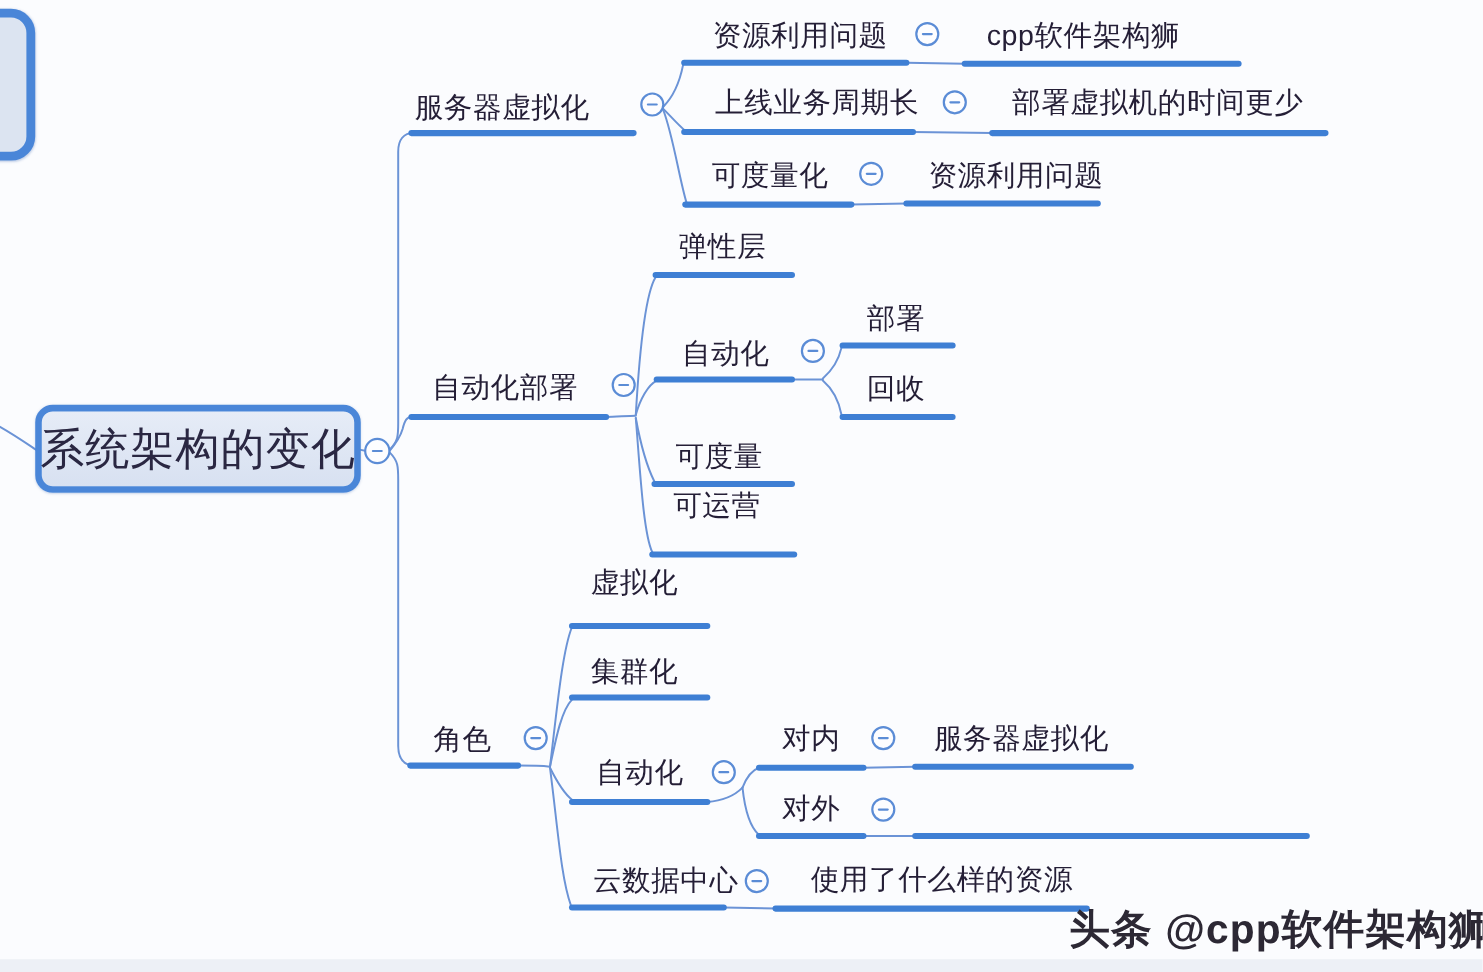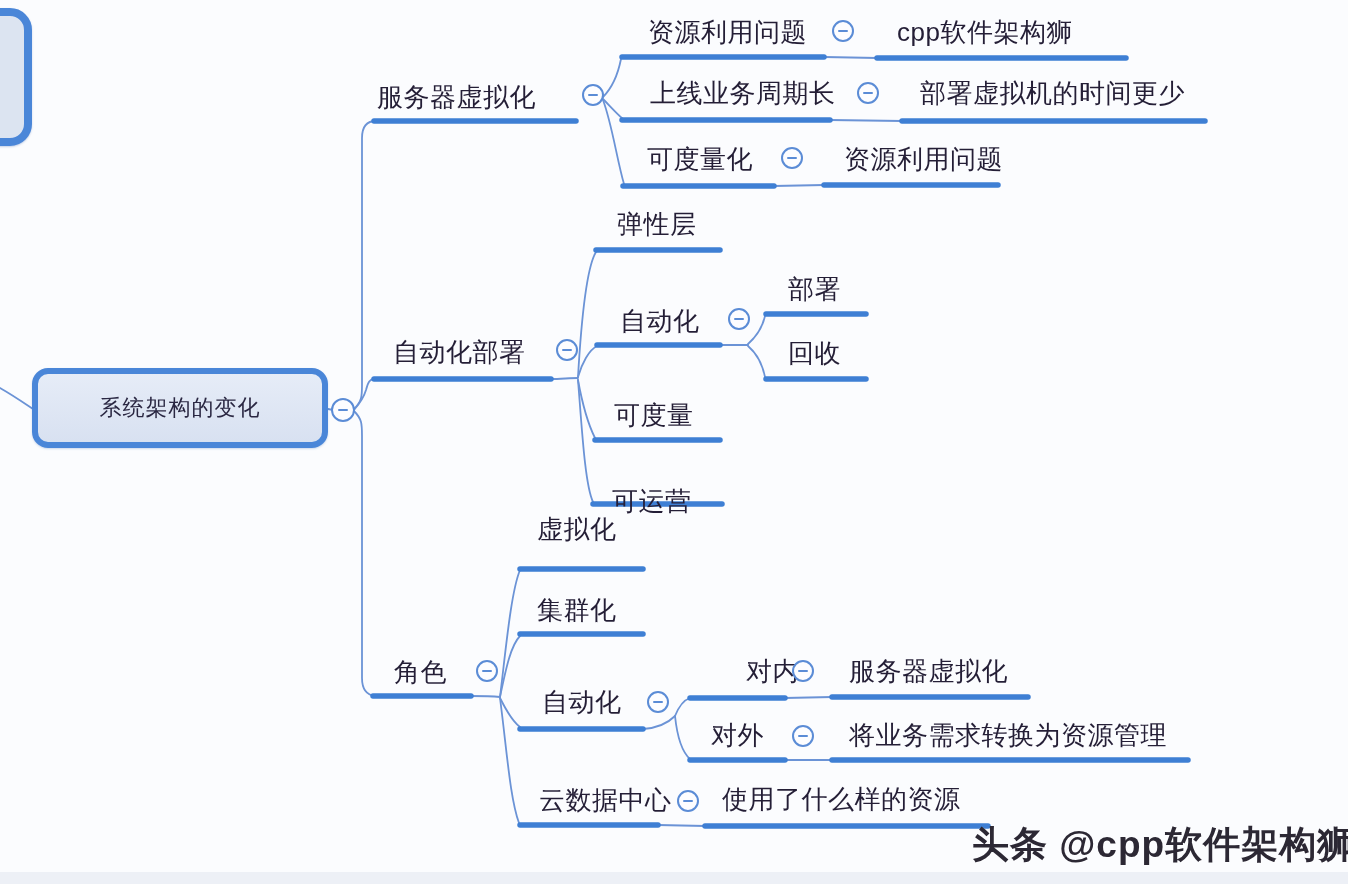--- a/index.html
+++ b/index.html
@@ -12,21 +12,21 @@
     position:absolute;font-size:26px;line-height:1.05;color:#241e36;
     white-space:nowrap;letter-spacing:0.5px;
   }
   .root-node{
     position:absolute;left:32px;top:368px;width:296px;height:80px;
     box-sizing:border-box;border:6px solid #4a86d8;border-radius:16px;
     background:linear-gradient(#e6ecf7,#d8e1f1);
     display:flex;align-items:center;justify-content:center;
     box-shadow:0 1px 2px rgba(70,110,180,.25);
   }
-  .root-node span{font-size:22px;color:#2a2742;letter-spacing:1px;white-space:nowrap;}
+  .root-node span{font-size:40px;color:#2a2742;letter-spacing:1px;white-space:nowrap;}
   .cut-node{
     position:absolute;left:-46px;top:8px;width:78px;height:138px;
     box-sizing:border-box;border:8px solid #4a86d8;border-radius:22px;
     background:#dce4f1;box-shadow:0 1px 2px rgba(70,110,180,.3);
   }
   .minus{
     position:absolute;width:22px;height:22px;border-radius:50%;
     border:2px solid #5b8cd6;background:#fdfdff;box-sizing:border-box;
     display:flex;align-items:center;justify-content:center;
   }
@@ -131,32 +131,31 @@
   <div class="label" style="left:650px;top:80px">上线业务周期长</div>
   <div class="label" style="left:647px;top:146px">可度量化</div>
   <div class="label" style="left:844px;top:146px">资源利用问题</div>
 
   <div class="label" style="left:393px;top:339px">自动化部署</div>
   <div class="label" style="left:617px;top:211px">弹性层</div>
   <div class="label" style="left:620px;top:308px">自动化</div>
   <div class="label" style="left:788px;top:276px">部署</div>
   <div class="label" style="left:788px;top:340px">回收</div>
   <div class="label" style="left:614px;top:402px">可度量</div>
-  <div class="label" style="left:612px;top:488px">可运营</div>
+  <div class="label" style="left:612px;top:446px">可运营</div>
 
   <div class="label" style="left:394px;top:659px">角色</div>
   <div class="label" style="left:537px;top:516px">虚拟化</div>
   <div class="label" style="left:537px;top:597px">集群化</div>
   <div class="label" style="left:542px;top:689px">自动化</div>
-  <div class="label" style="left:746px;top:658px">对内</div>
+  <div class="label" style="left:711px;top:658px">对内</div>
   <div class="label" style="left:849px;top:658px">服务器虚拟化</div>
   <div class="label" style="left:711px;top:722px">对外</div>
-  <div class="label" style="left:849px;top:722px">将业务需求转换为资源管理</div>
   <div class="label" style="left:539px;top:787px">云数据中心</div>
-  <div class="label" style="left:722px;top:786px">使用了什么样的资源</div>
+  <div class="label" style="left:737px;top:786px">使用了什么样的资源</div>
 
   <div class="minus big" style="left:331px;top:398px">
       <span class="dash"></span>
     </div>
   <div class="minus" style="left:582px;top:84px">
       <span class="dash"></span>
     </div>
   <div class="minus" style="left:832px;top:20px">
       <span class="dash"></span>
     </div>

